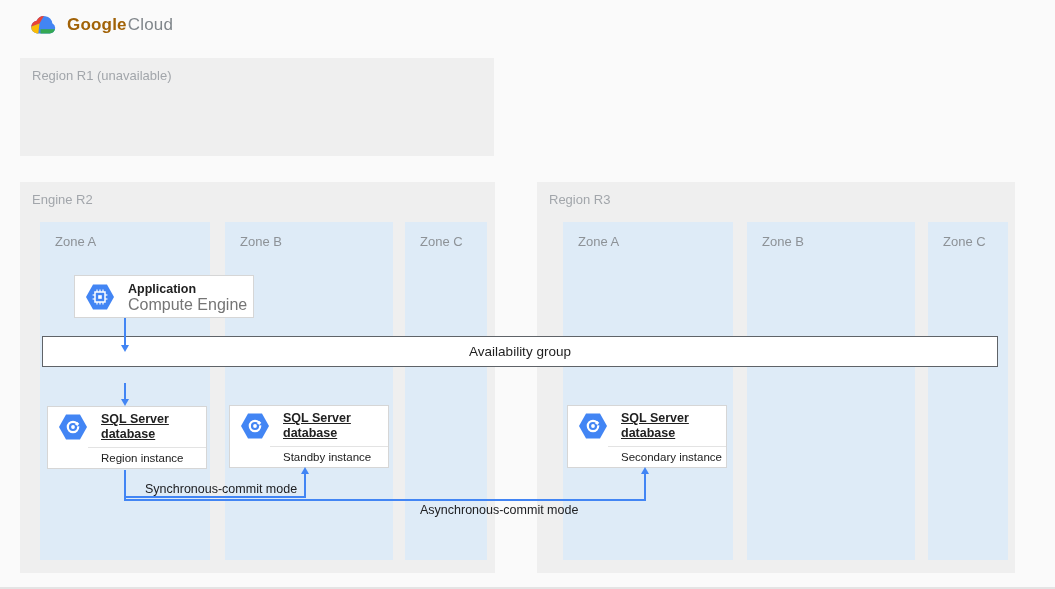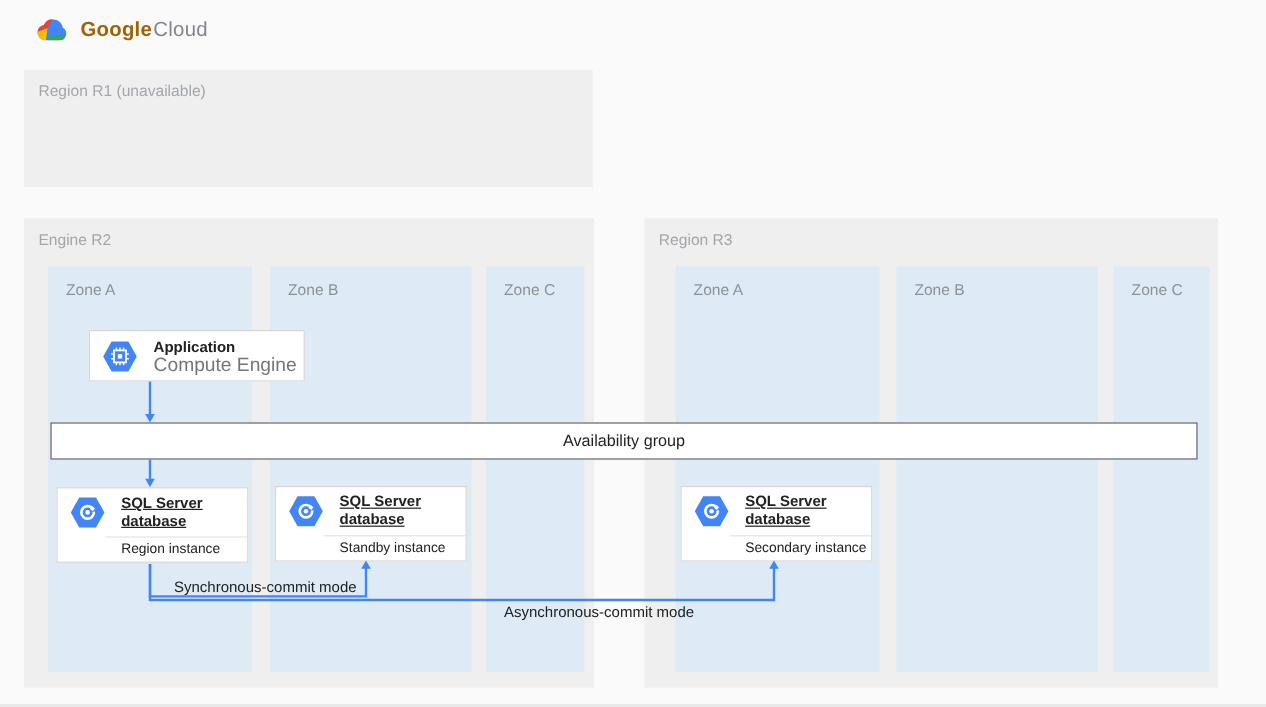--- a/index.html
+++ b/index.html
@@ -121,21 +121,21 @@
         </g>
       </svg>
     </span>
     <span>
       <div class="card-title">Application</div>
       <div class="card-sub">Compute Engine</div>
     </span>
   </div>
 </div>
 
-<div class="abs ag-bar" style="left:42px;top:352px;width:956px;height:31px;">
+<div class="abs ag-bar" style="left:42px;top:336px;width:956px;height:31px;">
   <span class="ag-label">Availability group</span>
 </div>
 
 <div class="abs card sql-card" style="left:47px;top:406px;width:160px;height:63px;">
   <div class="card-row">
     <span>
       <svg class="icon-hex" width="30" height="28" viewBox="0 0 30 28">
         <polygon points="8,1.5 22,1.5 29,14 22,26.5 8,26.5 1,14" fill="#4285f4"></polygon>
         <circle cx="15" cy="14" r="5.2" fill="none" stroke="#ffffff" stroke-width="2.2"></circle>
         <polygon points="15,14 23,7 23,13" fill="#4285f4"></polygon>

